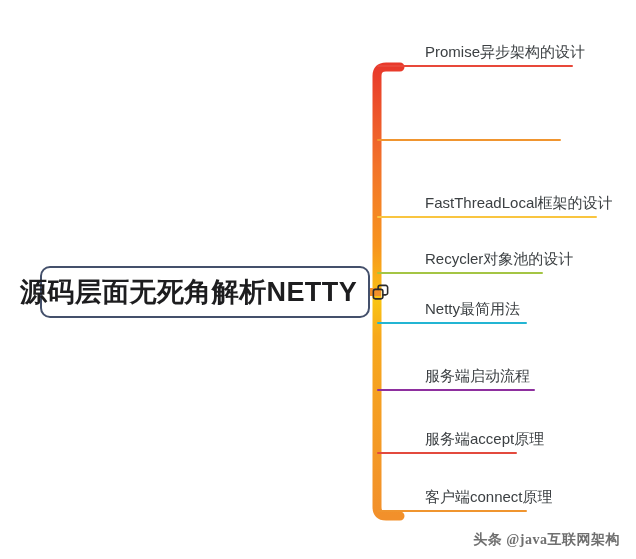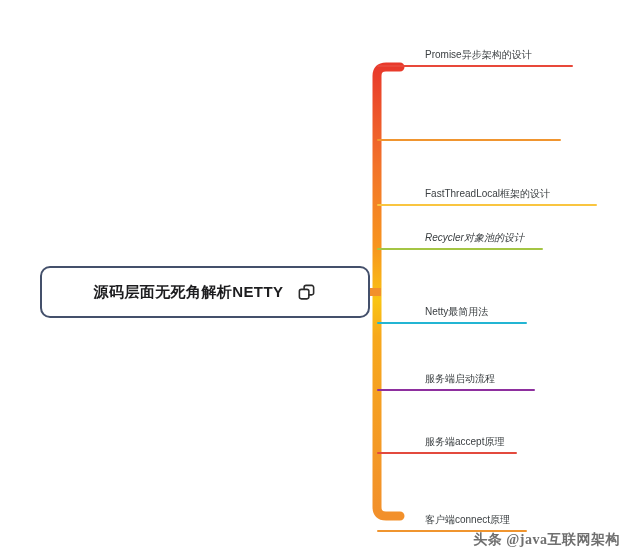--- a/index.html
+++ b/index.html
@@ -31,21 +31,21 @@
     border: 2px solid #44506b;
     border-radius: 10px;
     background: #ffffff;
     display: flex;
     align-items: center;
     justify-content: center;
     gap: 14px;
     z-index: 5;
   }
   #root-label {
-    font-size: 15px;
+    font-size: 27px;
     font-weight: bold;
     color: #1d1d1f;
     letter-spacing: 0.4px;
     white-space: nowrap;
   }
   #root-copy-icon {
     width: 19px;
     height: 19px;
     flex: 0 0 auto;
     display: block;
@@ -64,21 +64,21 @@
 
   
   .branch {
     position: absolute;
     z-index: 3;
   }
   .branch-label {
     position: absolute;
     left: 48px;
     bottom: 6px;
-    font-size: 10px;
+    font-size: 15px;
     color: #3c4043;
     white-space: nowrap;
     line-height: 1.2;
   }
   .branch-line {
     position: absolute;
     left: 0;
     bottom: 0;
     height: 2.5px;
     border-radius: 2px;
@@ -130,45 +130,45 @@
 
   <div class="branch" style="left:377px; top:27px; width:260px; height:40px;">
     <span class="branch-label">Promise异步架构的设计</span>
     <span class="branch-line" style="width:196px; background:#e8483a;"></span>
   </div>
 
   <div class="branch" style="left:377px; top:101px; width:260px; height:40px;">
     <span class="branch-line" style="width:184px; background:#f0952f;"></span>
   </div>
 
-  <div class="branch" style="left:377px; top:166px; width:260px; height:40px;">
+  <div class="branch" style="left:377px; top:178px; width:260px; height:40px;">
     <span class="branch-label">FastThreadLocal框架的设计</span>
     <span class="branch-line" style="width:220px; background:#f9c540;"></span>
   </div>
 
-  <div class="branch" style="left:377px; top:210px; width:260px; height:40px;font-style:italic;">
+  <div class="branch" style="left:377px; top:234px; width:260px; height:40px;">
     <span class="branch-label">Recycler对象池的设计</span>
     <span class="branch-line" style="width:166px; background:#a4c544;"></span>
   </div>
 
   <div class="branch" style="left:377px; top:284px; width:260px; height:40px;">
     <span class="branch-label">Netty最简用法</span>
     <span class="branch-line" style="width:150px; background:#23b5d3;"></span>
   </div>
 
   <div class="branch" style="left:377px; top:351px; width:260px; height:40px;text-align:right;">
     <span class="branch-label">服务端启动流程</span>
     <span class="branch-line" style="width:158px; background:#8e2f9e;"></span>
   </div>
 
   <div class="branch" style="left:377px; top:414px; width:260px; height:40px;">
     <span class="branch-label">服务端accept原理</span>
     <span class="branch-line" style="width:140px; background:#e34a3d;"></span>
   </div>
 
-  <div class="branch" style="left:377px; top:492px; width:260px; height:40px;">
+  <div class="branch" style="left:377px; top:472px; width:260px; height:40px;">
     <span class="branch-label">客户端connect原理</span>
     <span class="branch-line" style="width:150px; background:#f0952f;"></span>
   </div>
 
   <div id="watermark">头条 @java互联网架构</div>
 
 </div>
 
 </body></html>

